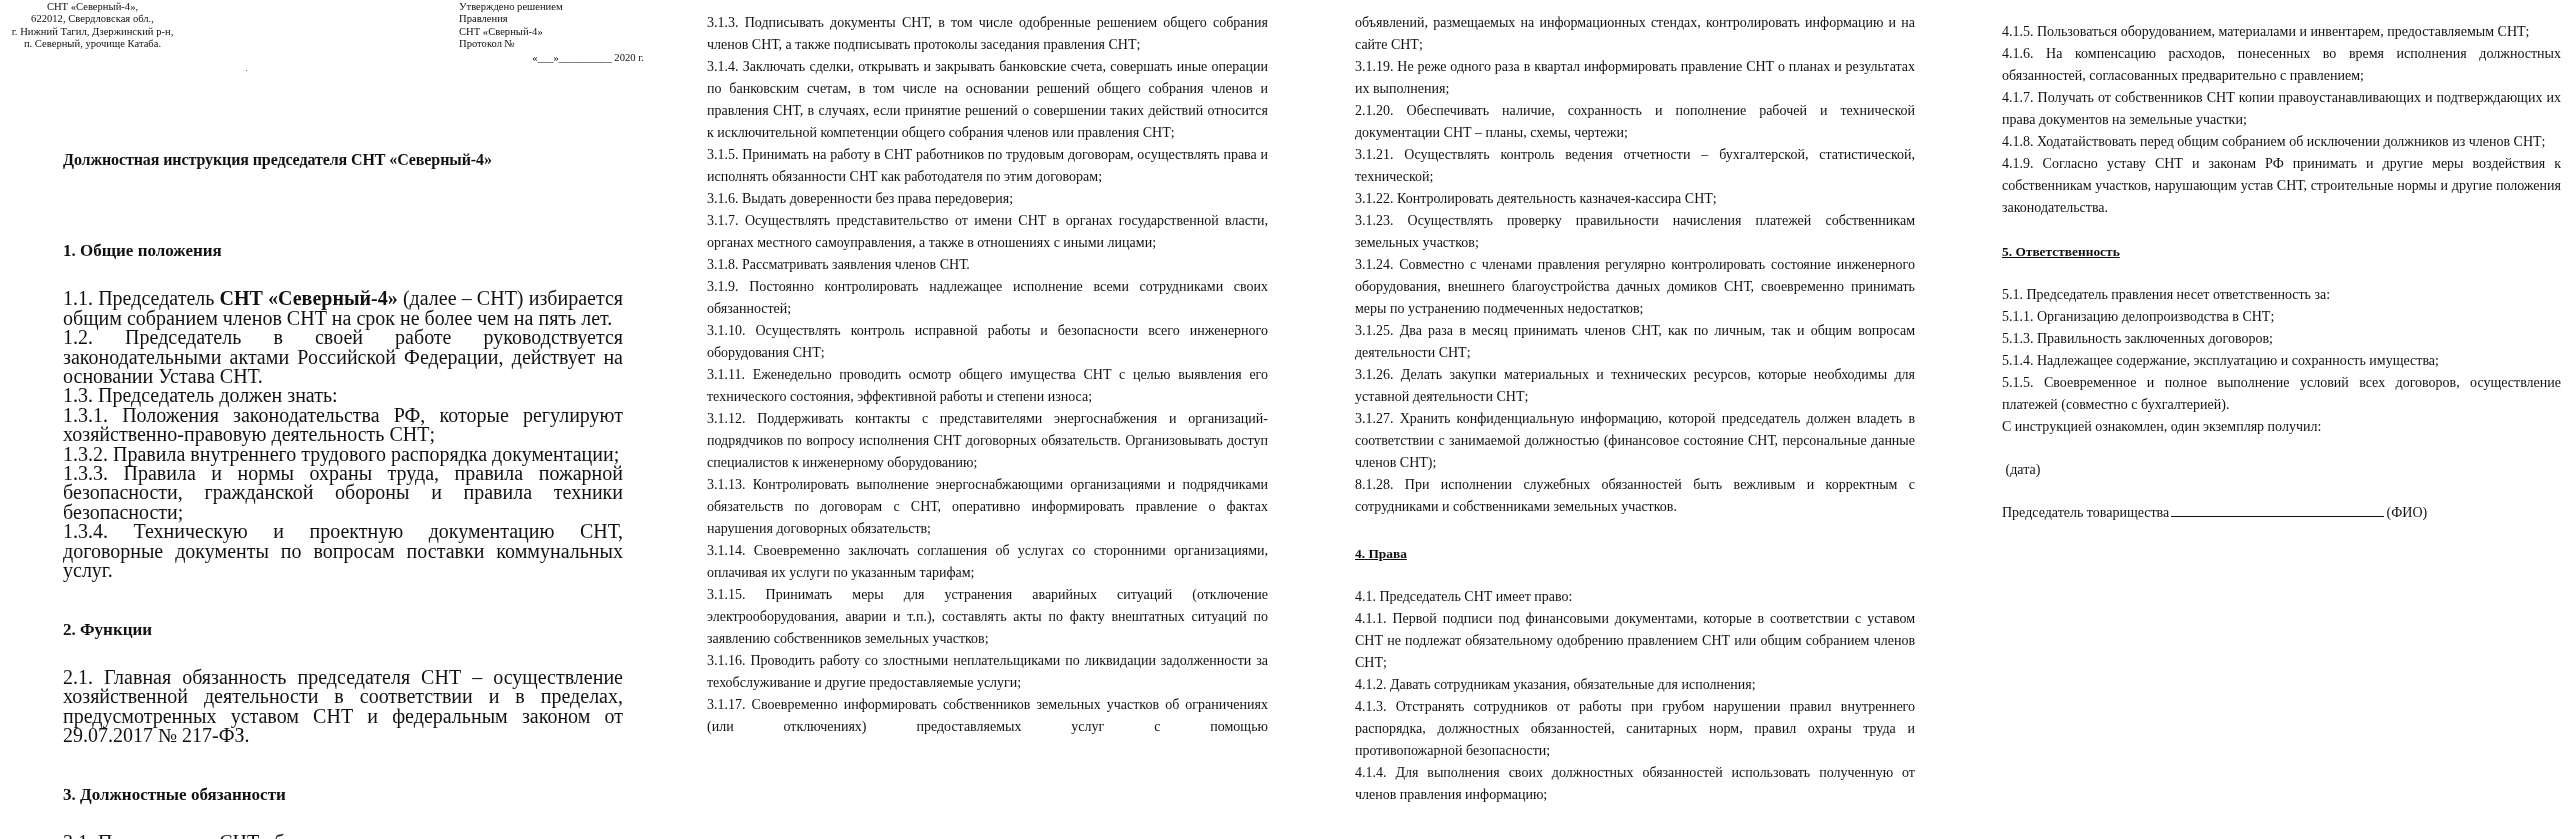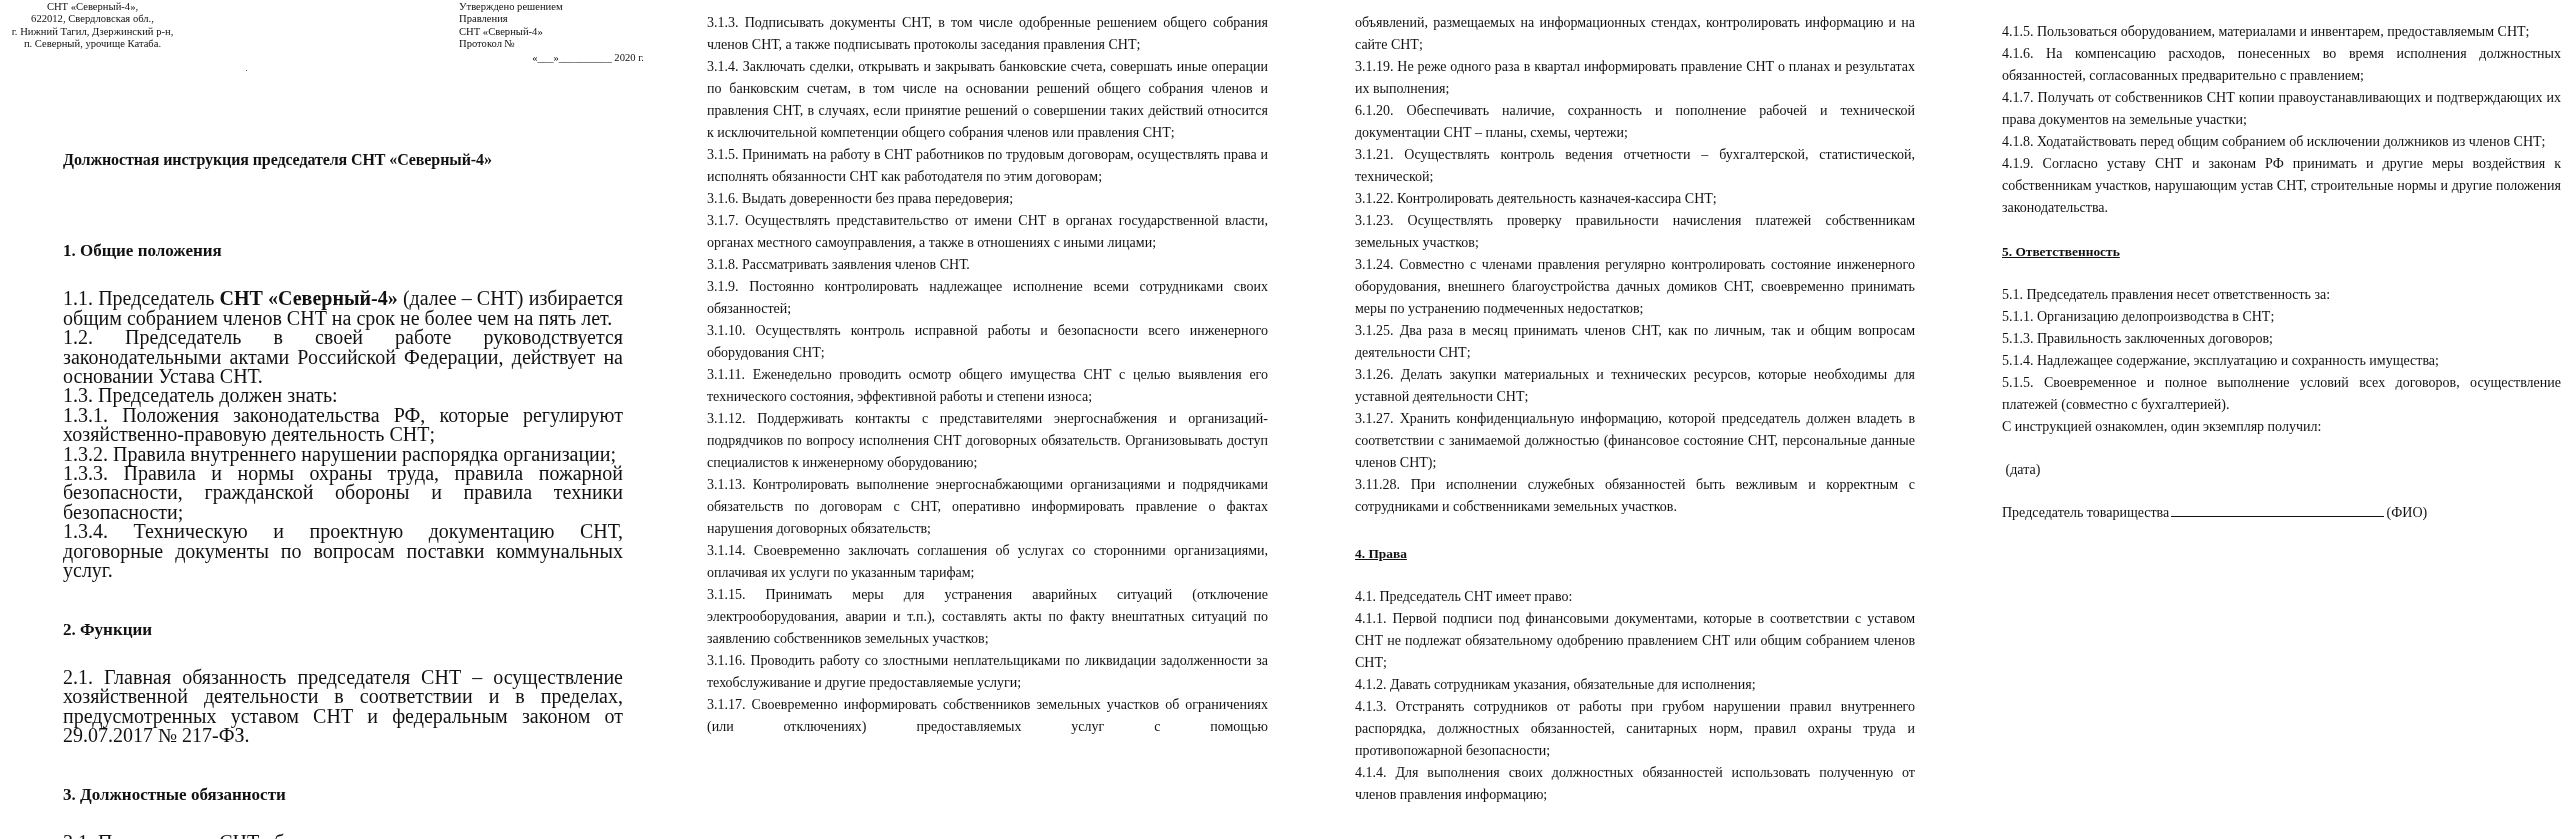--- a/index.html
+++ b/index.html
@@ -60,21 +60,21 @@
 
   <div class="doc-title">Должностная инструкция председателя СНТ «Северный-4»</div>
 
   <div class="body1">
     <p class="h">1. Общие положения</p>
     <div class="gap-h1"></div>
     <p class="p"><span>1.1. Председатель </span><b>СНТ «Северный-4»</b><span> (далее – СНТ) избирается общим собранием членов СНТ на срок не более чем на пять лет.</span></p>
     <p class="p">1.2. Председатель в своей работе руководствуется законодательными актами Российской Федерации, действует на основании Устава СНТ.</p>
     <p class="p">1.3. Председатель должен знать:</p>
     <p class="p">1.3.1. Положения законодательства РФ, которые регулируют хозяйственно-правовую деятельность СНТ;</p>
-    <p class="p">1.3.2. Правила внутреннего нарушении распорядка организации;</p>
+    <p class="p">1.3.2. Правила внутреннего трудового распорядка документации;</p>
     <p class="p">1.3.3. Правила и нормы охраны труда, правила пожарной безопасности, гражданской обороны и правила техники безопасности;</p>
     <p class="p">1.3.4. Техническую и проектную документацию СНТ, договорные документы по вопросам поставки коммунальных услуг.</p>
     <div class="gap-sec"></div>
     <p class="h">2. Функции</p>
     <div class="gap-h1"></div>
     <p class="p">2.1. Главная обязанность председателя СНТ – осуществление хозяйственной деятельности в соответствии и в пределах, предусмотренных уставом СНТ и федеральным законом от 29.07.2017 № 217-ФЗ.</p>
     <div class="gap-sec"></div>
     <p class="h">3. Должностные обязанности</p>
     <div class="gap-h1"></div>
     <p class="p">3.1. Председатель СНТ обязан:</p>
@@ -97,29 +97,29 @@
   <p class="p">3.1.13. Контролировать выполнение энергоснабжающими организациями и подрядчиками обязательств по договорам с СНТ, оперативно информировать правление о фактах нарушения договорных обязательств;</p>
   <p class="p">3.1.14. Своевременно заключать соглашения об услугах со сторонними организациями, оплачивая их услуги по указанным тарифам;</p>
   <p class="p">3.1.15. Принимать меры для устранения аварийных ситуаций (отключение электрооборудования, аварии и т.п.), составлять акты по факту внештатных ситуаций по заявлению собственников земельных участков;</p>
   <p class="p">3.1.16. Проводить работу со злостными неплательщиками по ликвидации задолженности за техобслуживание и другие предоставляемые услуги;</p>
   <p class="p" style="text-align-last:justify">3.1.17. Своевременно информировать собственников земельных участков об ограничениях (или отключениях) предоставляемых услуг с помощью</p>
 </div>
 
 <div id="col3" class="col">
   <p class="p">объявлений, размещаемых на информационных стендах, контролировать информацию и на сайте СНТ;</p>
   <p class="p">3.1.19. Не реже одного раза в квартал информировать правление СНТ о планах и результатах их выполнения;</p>
-  <p class="p">6.1.20. Обеспечивать наличие, сохранность и пополнение рабочей и технической документации СНТ – планы, схемы, чертежи;</p>
+  <p class="p">2.1.20. Обеспечивать наличие, сохранность и пополнение рабочей и технической документации СНТ – планы, схемы, чертежи;</p>
   <p class="p">3.1.21. Осуществлять контроль ведения отчетности – бухгалтерской, статистической, технической;</p>
   <p class="p">3.1.22. Контролировать деятельность казначея-кассира СНТ;</p>
   <p class="p">3.1.23. Осуществлять проверку правильности начисления платежей собственникам земельных участков;</p>
   <p class="p">3.1.24. Совместно с членами правления регулярно контролировать состояние инженерного оборудования, внешнего благоустройства дачных домиков СНТ, своевременно принимать меры по устранению подмеченных недостатков;</p>
   <p class="p">3.1.25. Два раза в месяц принимать членов СНТ, как по личным, так и общим вопросам деятельности СНТ;</p>
   <p class="p">3.1.26. Делать закупки материальных и технических ресурсов, которые необходимы для уставной деятельности СНТ;</p>
   <p class="p">3.1.27. Хранить конфиденциальную информацию, которой председатель должен владеть в соответствии с занимаемой должностью (финансовое состояние СНТ, персональные данные членов СНТ);</p>
-  <p class="p">3.11.28. При исполнении служебных обязанностей быть вежливым и корректным с сотрудниками и собственниками земельных участков.</p>
+  <p class="p">8.1.28. При исполнении служебных обязанностей быть вежливым и корректным с сотрудниками и собственниками земельных участков.</p>
   <div class="gap-c3"></div>
   <p class="h">4. Права</p>
   <div class="gap-c3b"></div>
   <p class="p">4.1. Председатель СНТ имеет право:</p>
   <p class="p">4.1.1. Первой подписи под финансовыми документами, которые в соответствии с уставом СНТ не подлежат обязательному одобрению правлением СНТ или общим собранием членов СНТ;</p>
   <p class="p">4.1.2. Давать сотрудникам указания, обязательные для исполнения;</p>
   <p class="p">4.1.3. Отстранять сотрудников от работы при грубом нарушении правил внутреннего распорядка, должностных обязанностей, санитарных норм, правил охраны труда и противопожарной безопасности;</p>
   <p class="p">4.1.4. Для выполнения своих должностных обязанностей использовать полученную от членов правления информацию;</p>
 </div>
 

